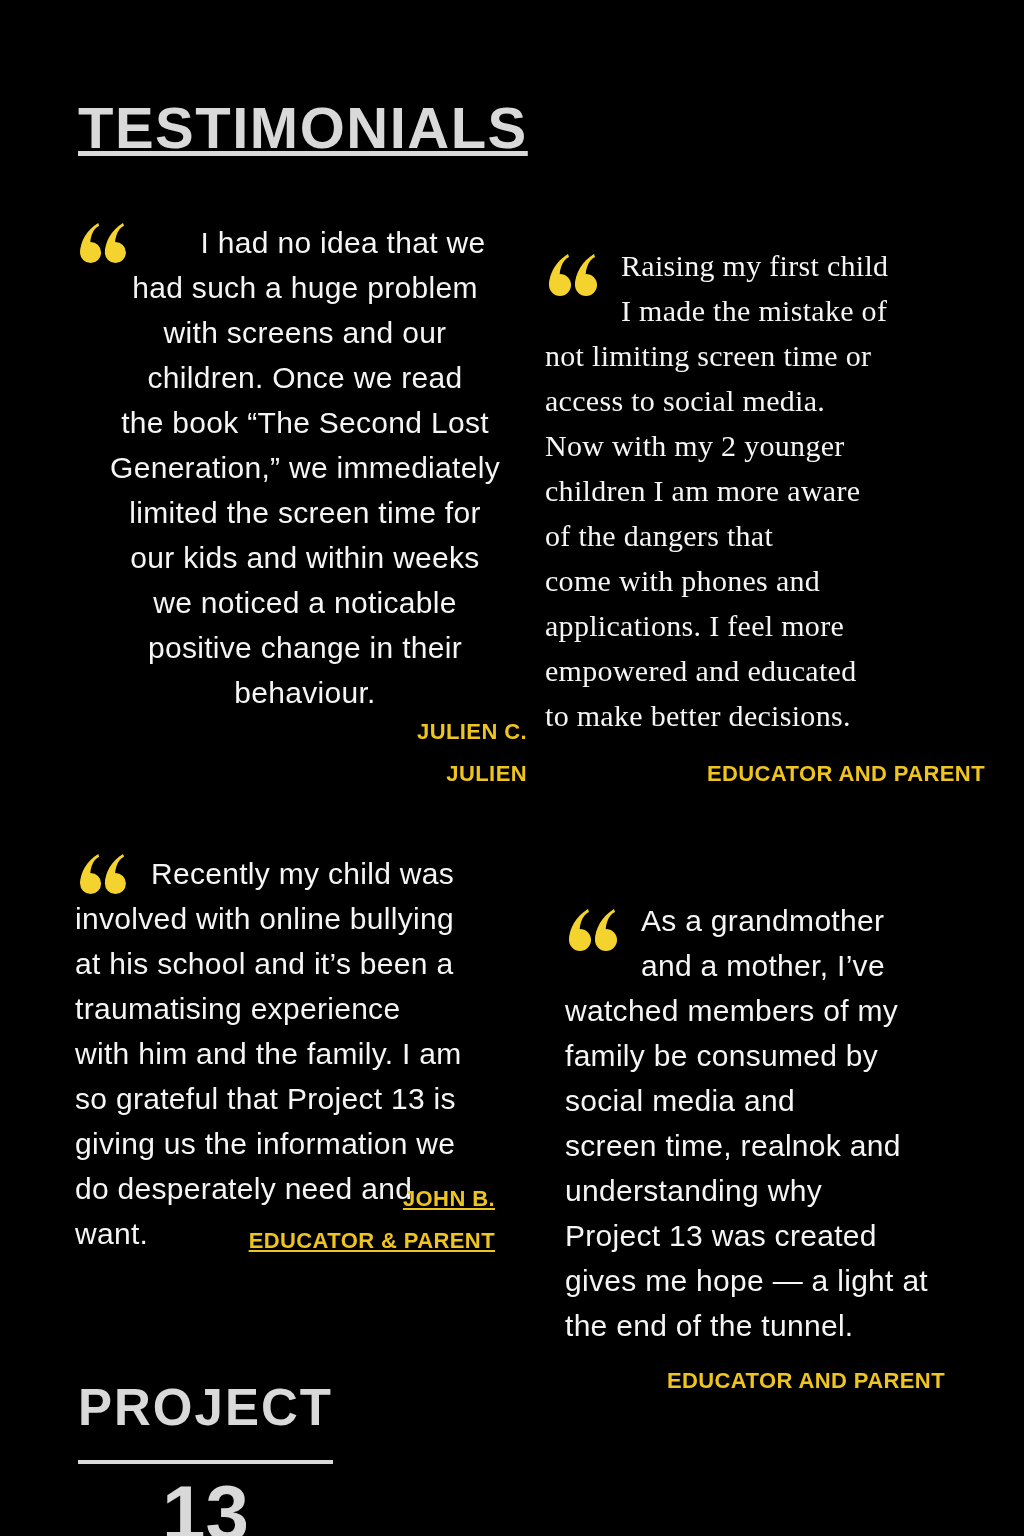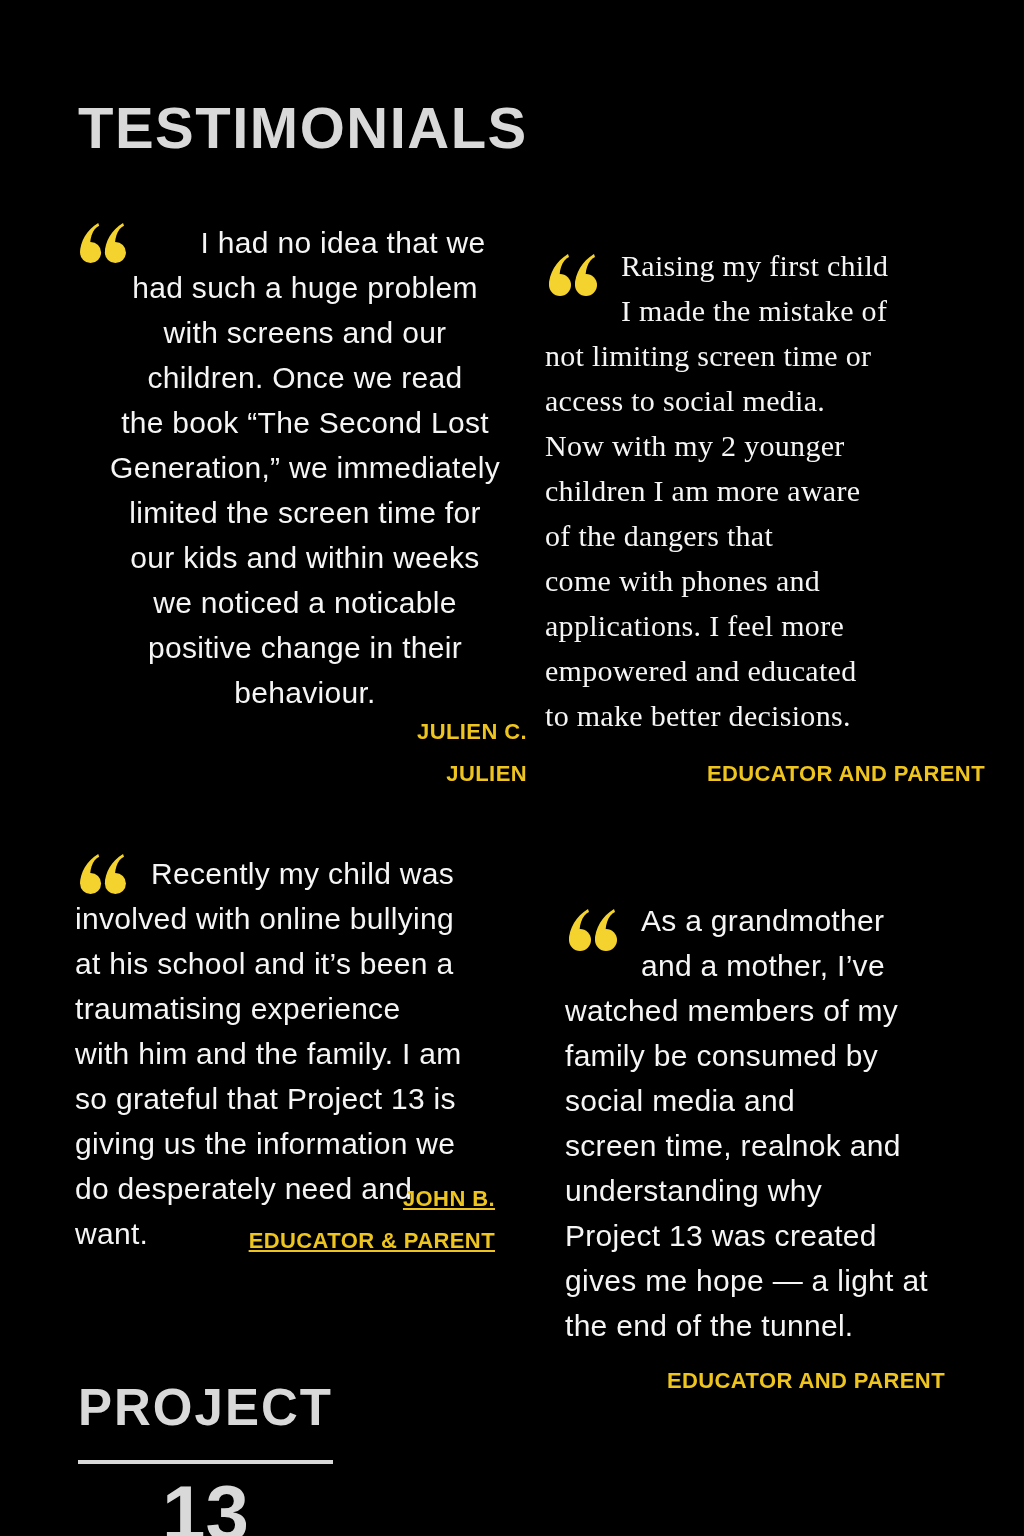--- a/index.html
+++ b/index.html
@@ -20,20 +20,21 @@
     overflow: hidden;
   }
   .page-title {
     position: absolute;
     left: 78px;
     top: 94px;
     font-size: 58px;
     font-weight: 700;
     letter-spacing: 1.5px;
     color: var(--heading);
+    text-decoration: underline;
   }
   .quote-block {
     position: absolute;
     color: var(--body-text);
     font-size: 30px;
     line-height: 45px;
     letter-spacing: 0.3px;
     font-weight: 400;
   }
   .quote-text { white-space: pre-line; }

